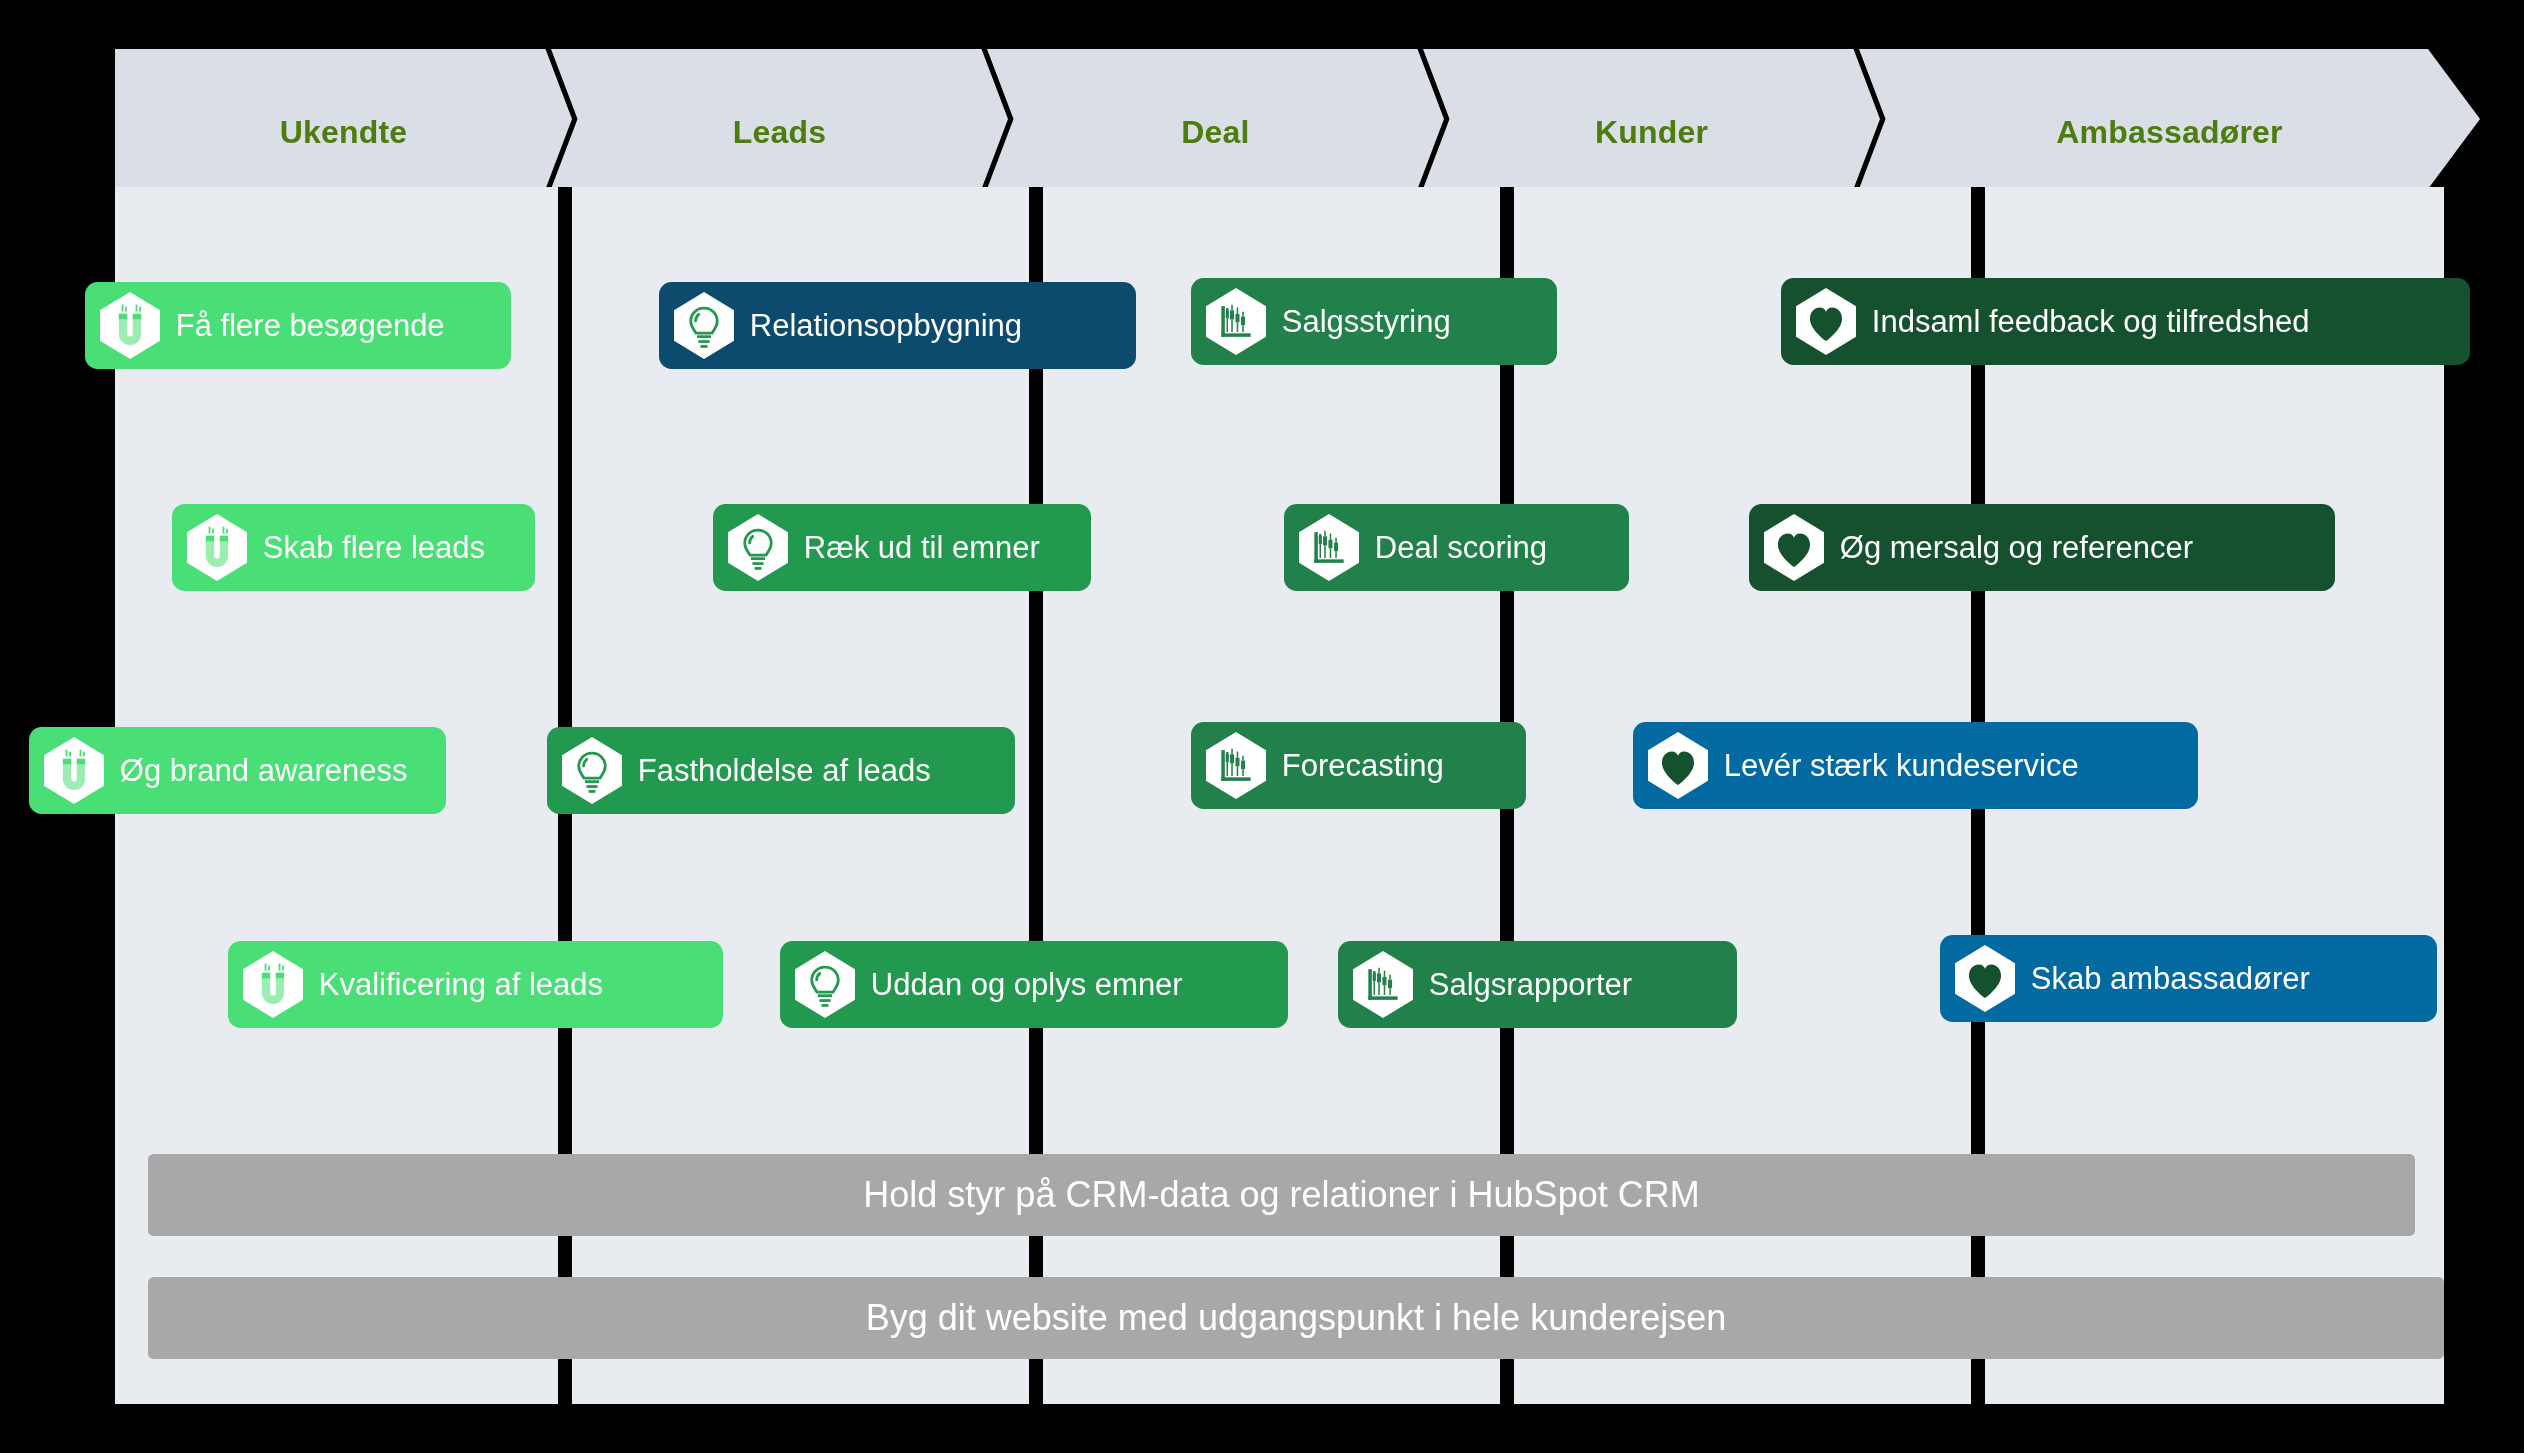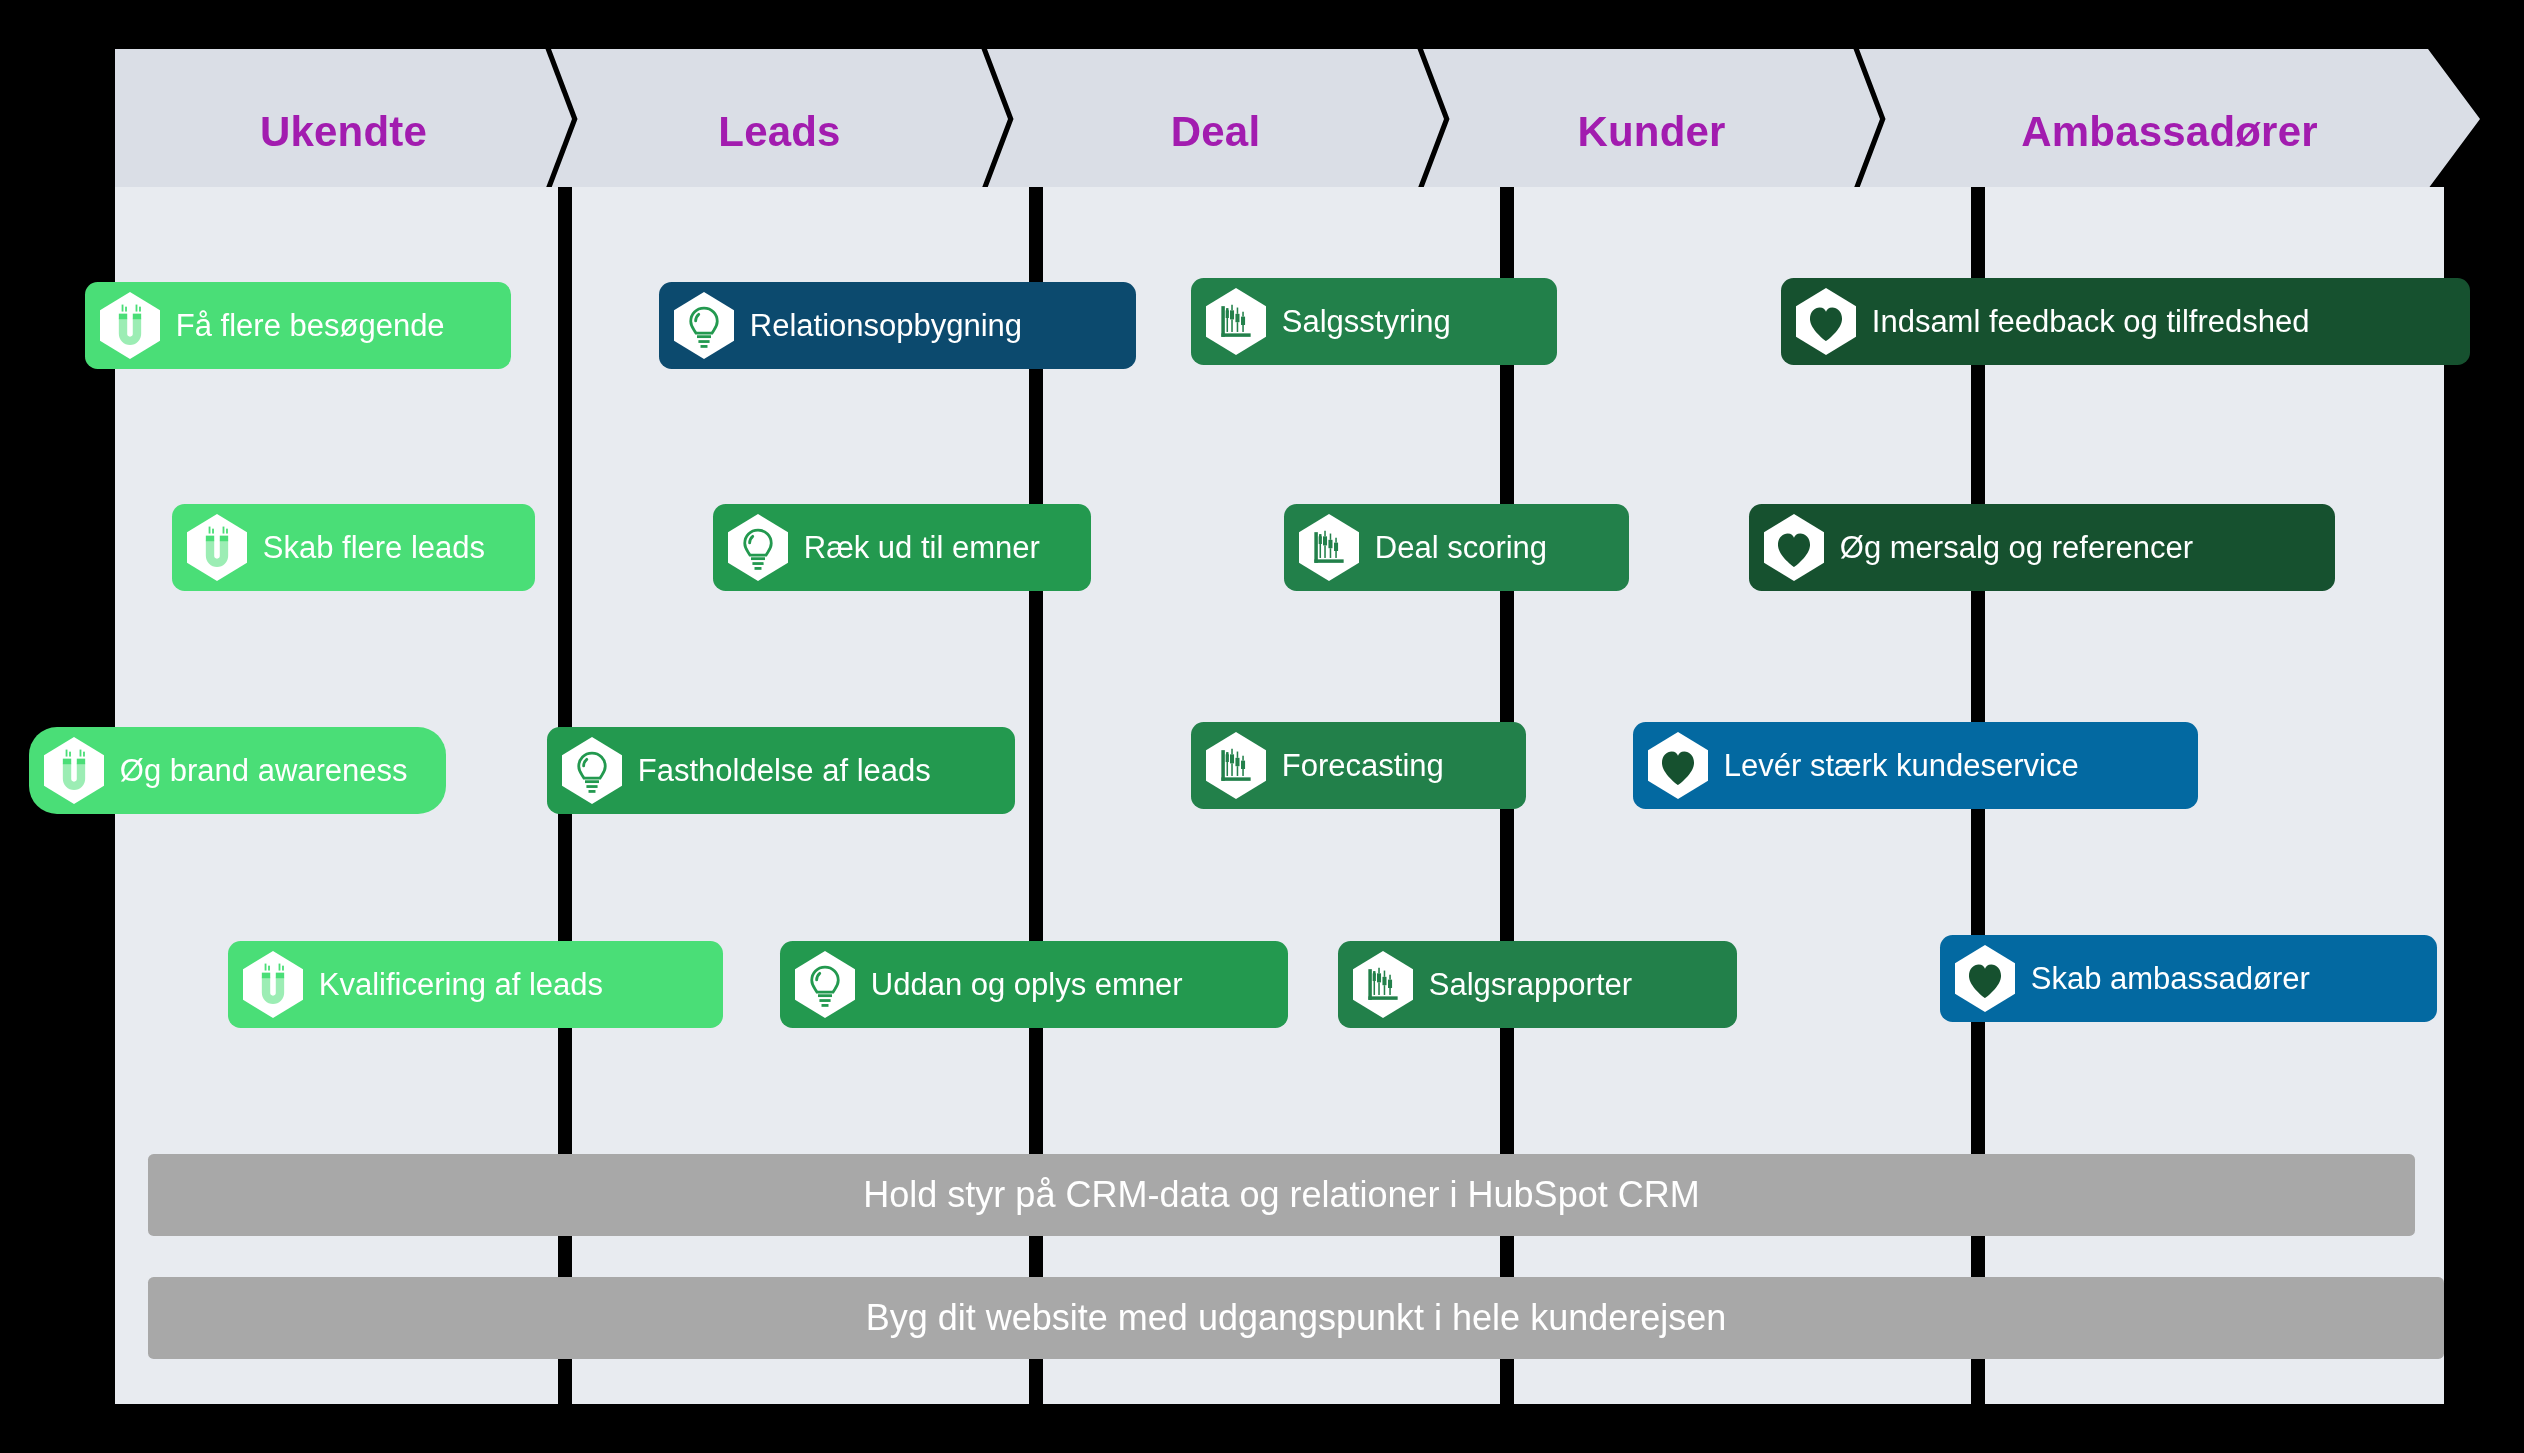--- a/index.html
+++ b/index.html
@@ -35,22 +35,22 @@
   }
   .chev {
     position: relative;
     height: 140px;
     background: #dadee6;
     display: flex;
     align-items: center;
     justify-content: center;
   }
   .chev-label {
-    color: #a21caf;
-    font-size: 42px;
+    color: #4d7c0f;
+    font-size: 32px;
     font-weight: bold;
     letter-spacing: 0.2px;
     white-space: nowrap;
     position: relative;
     z-index: 3;
     margin-top: 26px;
   }
   
   .chev.c0 { width: 457px;  clip-path: polygon(0 0, calc(100% - 26.5px) 0, 100% 50%, calc(100% - 26.5px) 100%, 0 100%); }
   .chev.c1 { width: 457px;  margin-left: -21px; clip-path: polygon(0 0, calc(100% - 26.5px) 0, 100% 50%, calc(100% - 26.5px) 100%, 0 100%, 26.5px 50%); }
@@ -289,21 +289,21 @@
       <div class="pill" style="left: 1749px; top: 504px; width: 586px; background: rgb(22, 81, 47);">
         <span class="badge">
           <svg viewBox="0 0 86 96" xmlns="http://www.w3.org/2000/svg">
     <path d="M43 0 L86 26 L86 70 L43 96 L0 70 L0 26 Z" fill="#ffffff"></path>
 
       <path fill="#16512f" d="M43 76 C43 76 20 60 20 44 C20 34 27 28 34 28 C39 28 42 31 43 34 C44 31 47 28 52 28 C59 28 66 34 66 44 C66 60 43 76 43 76 Z"></path>
   </svg>
         </span>
         <span class="plabel">Øg mersalg og referencer</span>
       </div>
-      <div class="pill" style="left: 29px; top: 727px; width: 417px; background: rgb(74, 222, 119); border-radius: 28px;">
+      <div class="pill" style="left: 29px; top: 727px; width: 417px; background: rgb(74, 222, 119);">
         <span class="badge">
           <svg viewBox="0 0 86 96" xmlns="http://www.w3.org/2000/svg">
     <path d="M43 0 L86 26 L86 70 L43 96 L0 70 L0 26 Z" fill="#ffffff"></path>
 
       <g fill="#4ade77">
         <path d="M27 38 h12 v22 a4 4 0 0 0 8 0 V38 h12 v22 a16 16 0 0 1 -32 0 Z" opacity="0.55"></path>
         <rect x="27" y="31" width="12" height="8"></rect>
         <rect x="47" y="31" width="12" height="8"></rect>
         <rect x="31" y="18" width="2.6" height="10"></rect>
         <rect x="36" y="21" width="2.6" height="7"></rect>

